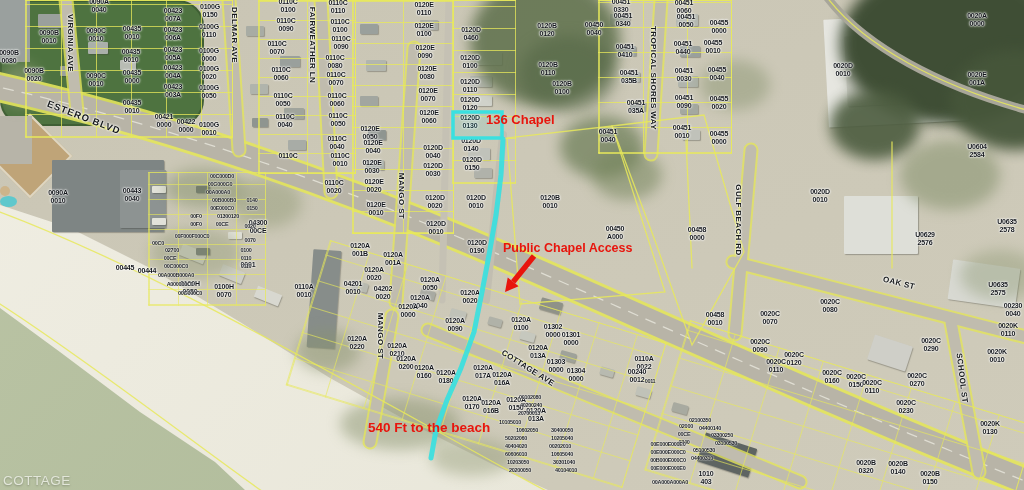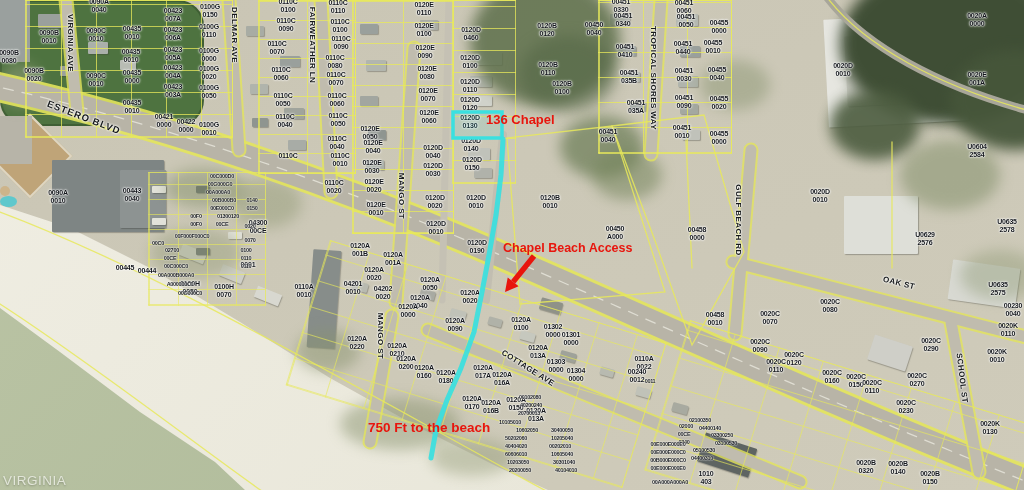--- a/index.html
+++ b/index.html
@@ -497,24 +497,24 @@
     </div>
 
   <svg id="route-svg" width="1024" height="490" viewBox="0 0 1024 490">
       <rect x="453" y="112" width="49" height="26" fill="rgba(58,224,224,0.12)" stroke="#3ae0e0" stroke-width="3.5"></rect>
       <polyline points="503,139 501,175 496,215 489,255 482,292 474,332 461,368 447,400 436,430 431,458" fill="none" stroke="#3ae0e0" stroke-width="5" stroke-linecap="round" stroke-linejoin="round" opacity="0.92"></polyline>
       <line x1="534" y1="256" x2="513.1552839923444" y2="281.87619918191734" stroke="#e8150d" stroke-width="5.5"></line>
       <polygon points="505,292 507.7040066287614,277.4848924168088 518.6065613559274,286.2675059470259" fill="#e8150d"></polygon>
     </svg>
 
   <div class="red-annotation" id="ann-chapel">136 Chapel</div>
-  <div class="red-annotation" id="ann-beach">Chapel Beach Access</div>
-  <div class="red-annotation" id="ann-dist">750 Ft to the beach</div>
-
-  <div id="watermark">VIRGINIA</div>
+  <div class="red-annotation" id="ann-beach">Public Chapel Access</div>
+  <div class="red-annotation" id="ann-dist">540 Ft to the beach</div>
+
+  <div id="watermark">COTTAGE</div>
 <div class="bld" style="left: 38px; top: 14px; width: 26px; height: 14px; background: rgb(154, 160, 156); transform: rotate(0deg);"></div>
     <div class="bld" style="left: 88px; top: 42px; width: 20px; height: 12px; background: rgb(170, 176, 170); transform: rotate(0deg);"></div>
     <div class="bld" style="left: 60px; top: 66px; width: 18px; height: 10px; background: rgb(154, 160, 156); transform: rotate(0deg);"></div>
     <div class="bld" style="left: 120px; top: 60px; width: 16px; height: 10px; background: rgb(184, 188, 180); transform: rotate(0deg);"></div>
     <div class="bld" style="left: 246px; top: 26px; width: 18px; height: 10px; background: rgb(168, 172, 164); transform: rotate(0deg);"></div>
     <div class="bld" style="left: 280px; top: 56px; width: 20px; height: 11px; background: rgb(154, 160, 156); transform: rotate(0deg);"></div>
     <div class="bld" style="left: 250px; top: 84px; width: 18px; height: 10px; background: rgb(176, 180, 172); transform: rotate(0deg);"></div>
     <div class="bld" style="left: 284px; top: 108px; width: 20px; height: 11px; background: rgb(160, 164, 156); transform: rotate(0deg);"></div>
     <div class="bld" style="left: 252px; top: 118px; width: 16px; height: 9px; background: rgb(143, 149, 144); transform: rotate(0deg);"></div>
     <div class="bld" style="left: 288px; top: 140px; width: 18px; height: 10px; background: rgb(168, 172, 166); transform: rotate(0deg);"></div>

